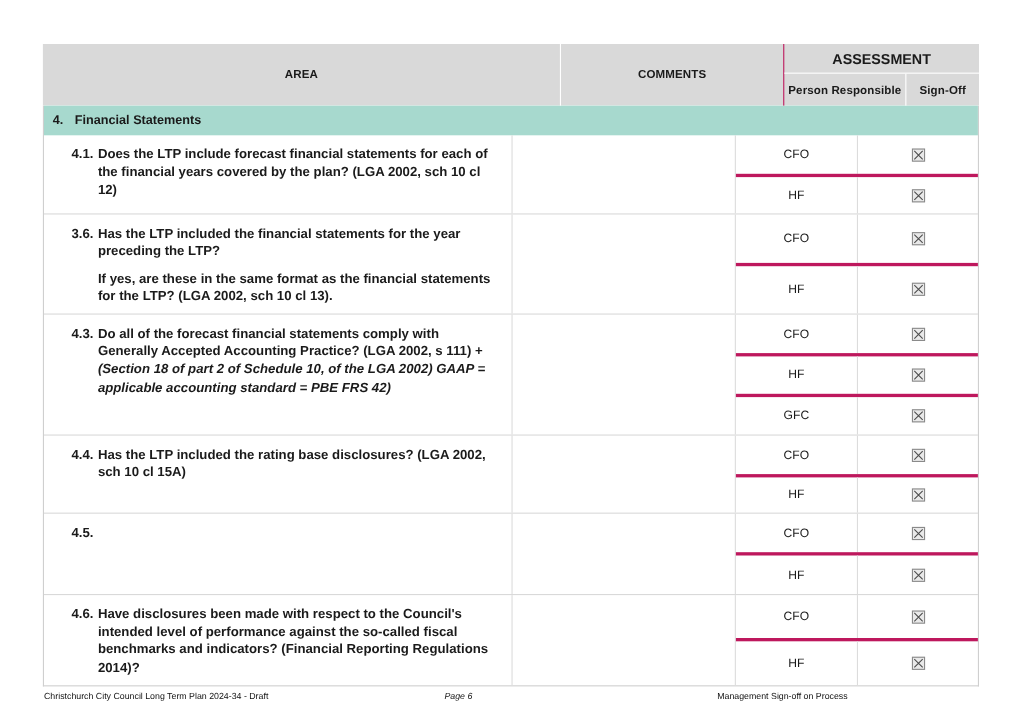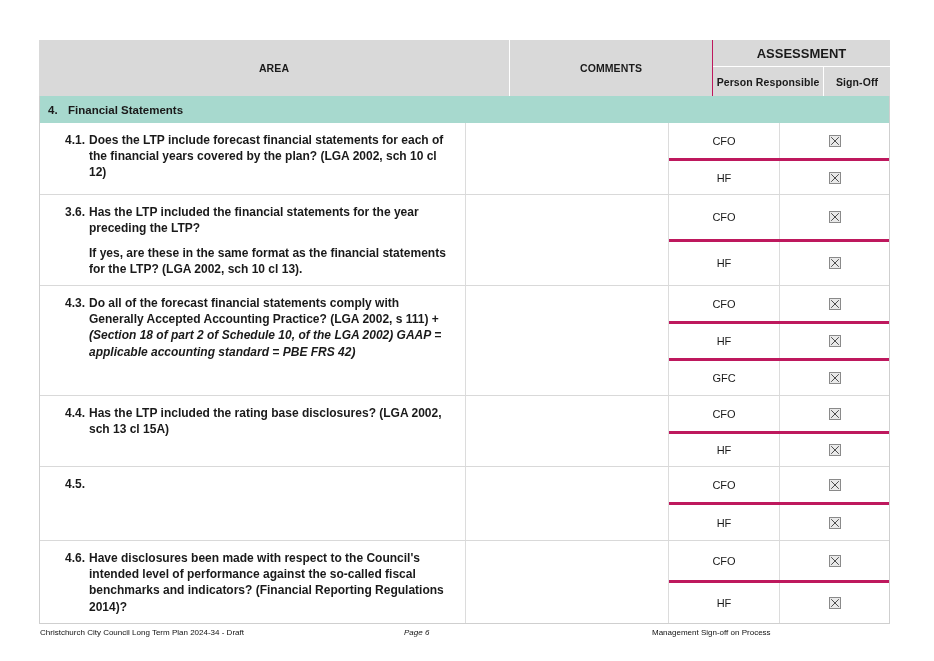--- a/index.html
+++ b/index.html
@@ -215,21 +215,21 @@
                 </svg>
               </span>
           </div>
         </div>
       </div>
     </div>
 
     <div class="item mh-71">
       <div class="c-area">
         <span class="c-num">4.4.</span>
-        <span class="c-text">Has the LTP included the rating base disclosures? (LGA 2002, sch 13 cl 15A)</span>
+        <span class="c-text">Has the LTP included the rating base disclosures? (LGA 2002, sch 10 cl 15A)</span>
       </div>
       <div class="c-comments"></div>
       <div class="c-assess">
         <div class="subrow">
           <div class="c-person">CFO</div>
           <div class="c-signoff">
             <span class="checkbox">
                 <svg viewBox="0 0 10 10">
                   <path d="M1.2 1.2 L8.8 8.8 M8.8 1.2 L1.2 8.8" stroke="#4d4d4d" stroke-width="1" fill="none"></path>
                 </svg>

